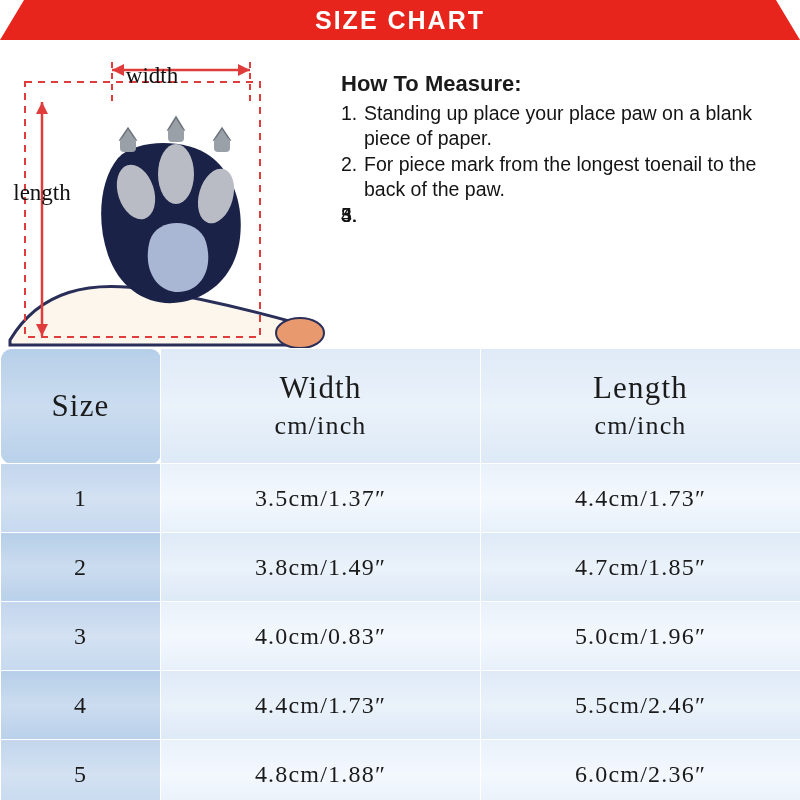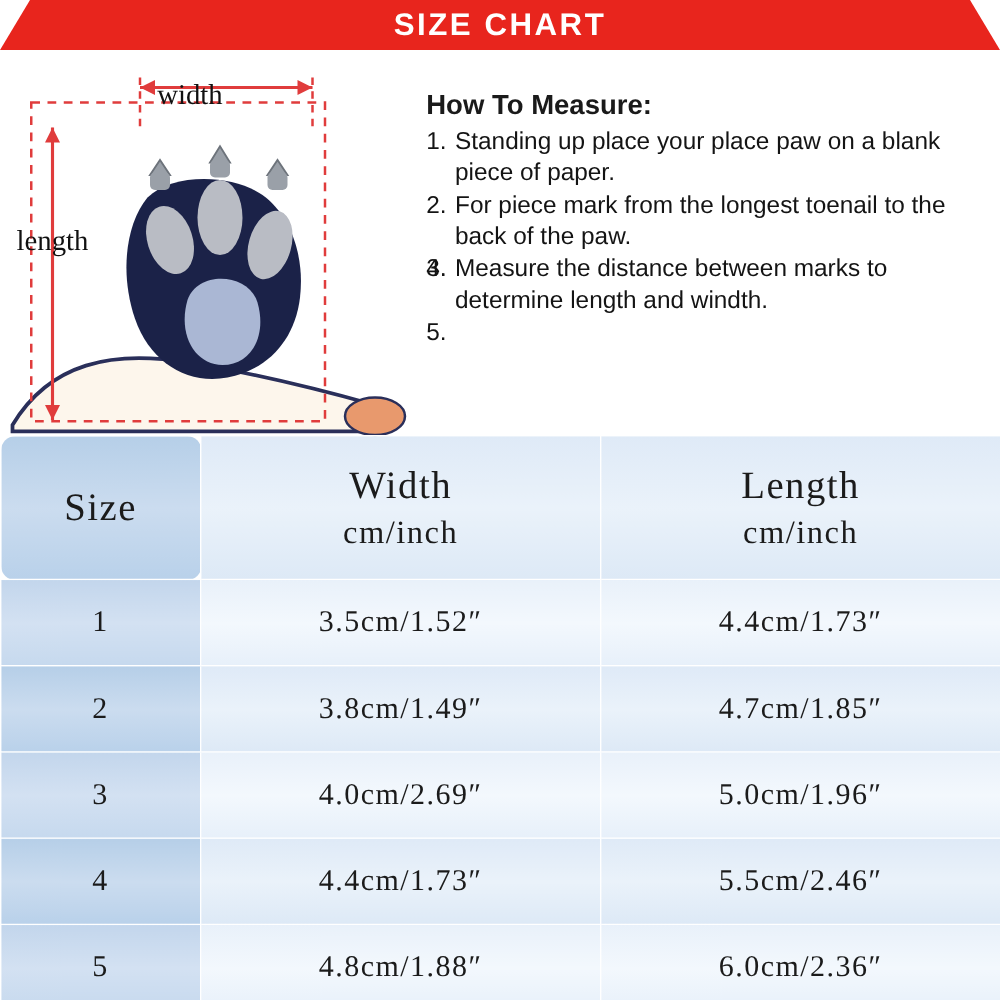--- a/index.html
+++ b/index.html
@@ -208,21 +208,20 @@
       </li>
       <li>
         <span class="num">2.</span>
         <span>For piece mark from the longest toenail to the back of the paw.</span>
       </li>
       <li>
         <span class="num">3.</span>
       </li>
       <li>
         <span class="num">4.</span>
-        <span>Measure the distance between marks to determine length and windth.</span>
       </li>
       <li>
         <span class="num">5.</span>
       </li>
     </ol>
   </div>
 
   <table class="chart">
     <colgroup>
       <col class="col-size">
@@ -237,31 +236,31 @@
           <span class="hdr-sub">cm/inch</span>
         </td>
         <td class="bg-b">
           <span class="hdr-main">Length</span>
           <span class="hdr-sub">cm/inch</span>
         </td>
       </tr>
 
       <tr class="data-row">
         <td class="size-cell bg-c">1</td>
-        <td class="bg-d">3.5cm/1.52″</td>
+        <td class="bg-d">3.5cm/1.37″</td>
         <td class="bg-d">4.4cm/1.73″</td>
       </tr>
       <tr class="data-row">
         <td class="size-cell bg-a">2</td>
         <td class="bg-b">3.8cm/1.49″</td>
         <td class="bg-b">4.7cm/1.85″</td>
       </tr>
       <tr class="data-row">
         <td class="size-cell bg-c">3</td>
-        <td class="bg-d">4.0cm/2.69″</td>
+        <td class="bg-d">4.0cm/0.83″</td>
         <td class="bg-d">5.0cm/1.96″</td>
       </tr>
       <tr class="data-row">
         <td class="size-cell bg-a">4</td>
         <td class="bg-b">4.4cm/1.73″</td>
         <td class="bg-b">5.5cm/2.46″</td>
       </tr>
       <tr class="data-row">
         <td class="size-cell bg-c">5</td>
         <td class="bg-d">4.8cm/1.88″</td>

